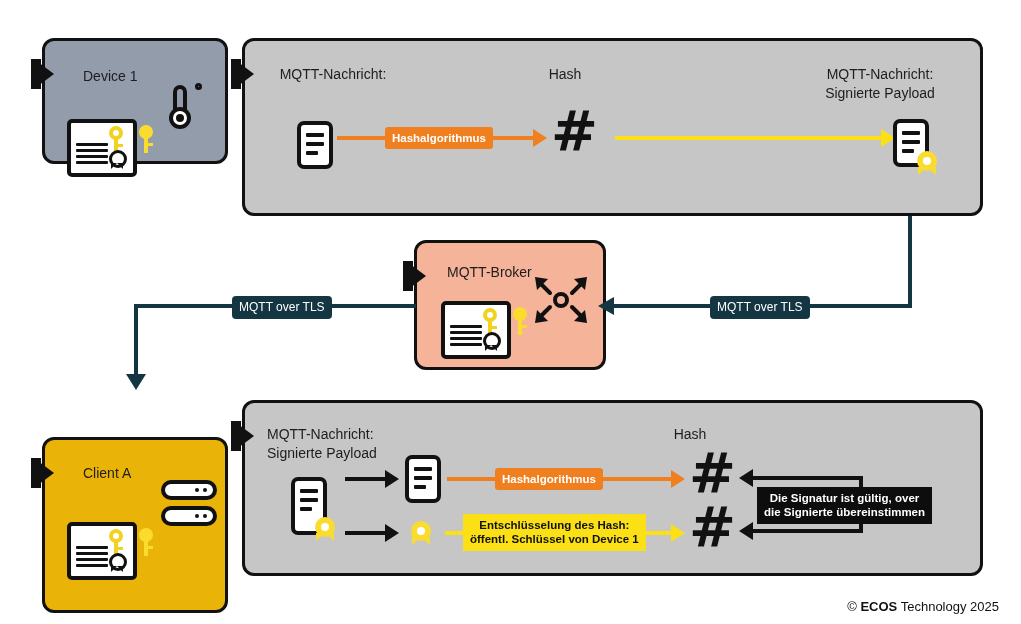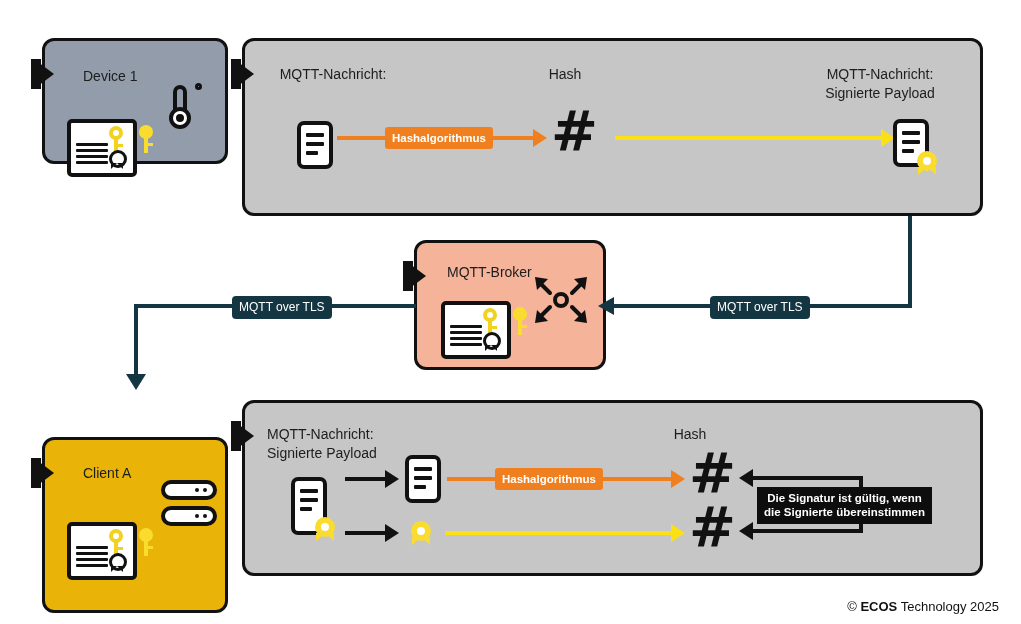--- a/index.html
+++ b/index.html
@@ -281,32 +281,36 @@
       <div class="ring"></div>
         <div class="tail"></div>
     </div>
 
     <div class="hline" style="left:202px;top:74px;width:228px;background:#ef7f1f;"></div>
     <div class="arrowR" style="left:426px;top:67px;border-left:14px solid #ef7f1f;"></div>
     <div class="chip orange" style="left:250px;top:65px;">Hashalgorithmus</div>
 
     <div class="hline" style="left:200px;top:128px;width:230px;background:#fbe016;"></div>
     <div class="arrowR" style="left:426px;top:121px;border-left:14px solid #fbe016;"></div>
+    <div class="chip yellow" style="left:218px;top:111px;">
+      <div>Entschlüsselung des Hash:</div>
+      <div>öffentl. Schlüssel von Device 1</div>
+    </div>
 
     <div class="ic hash" style="left:444px;top:42px;">#</div>
     <div class="ic hash" style="left:444px;top:96px;">#</div>
 
     <div class="hline" style="left:506px;top:73px;width:112px;background:#111;"></div>
     <div class="hline" style="left:506px;top:126px;width:112px;background:#111;"></div>
     <div class="vline" style="left:614px;top:73px;height:57px;background:#111;"></div>
     <div class="arrowL" style="left:494px;top:66px;border-right:14px solid #111;"></div>
     <div class="arrowL" style="left:494px;top:119px;border-right:14px solid #111;"></div>
 
     <div class="chip black" style="left:512px;top:84px;">
-      <div>Die Signatur ist gültig, wenn</div>
+      <div>Die Signatur ist gültig, over</div>
       <div>die Signierte übereinstimmen</div>
     </div>
   </div>
 
   <div class="vline" style="left:908px;top:216px;height:90px;background:#143642;"></div>
   <div class="hline" style="left:612px;top:304px;width:300px;background:#143642;"></div>
   <div class="arrowL" style="left:598px;top:297px;border-right:16px solid #143642;"></div>
   <div class="chip teal" style="left:710px;top:296px;">MQTT over TLS</div>
 
   <div class="hline" style="left:134px;top:304px;width:282px;background:#143642;"></div>

